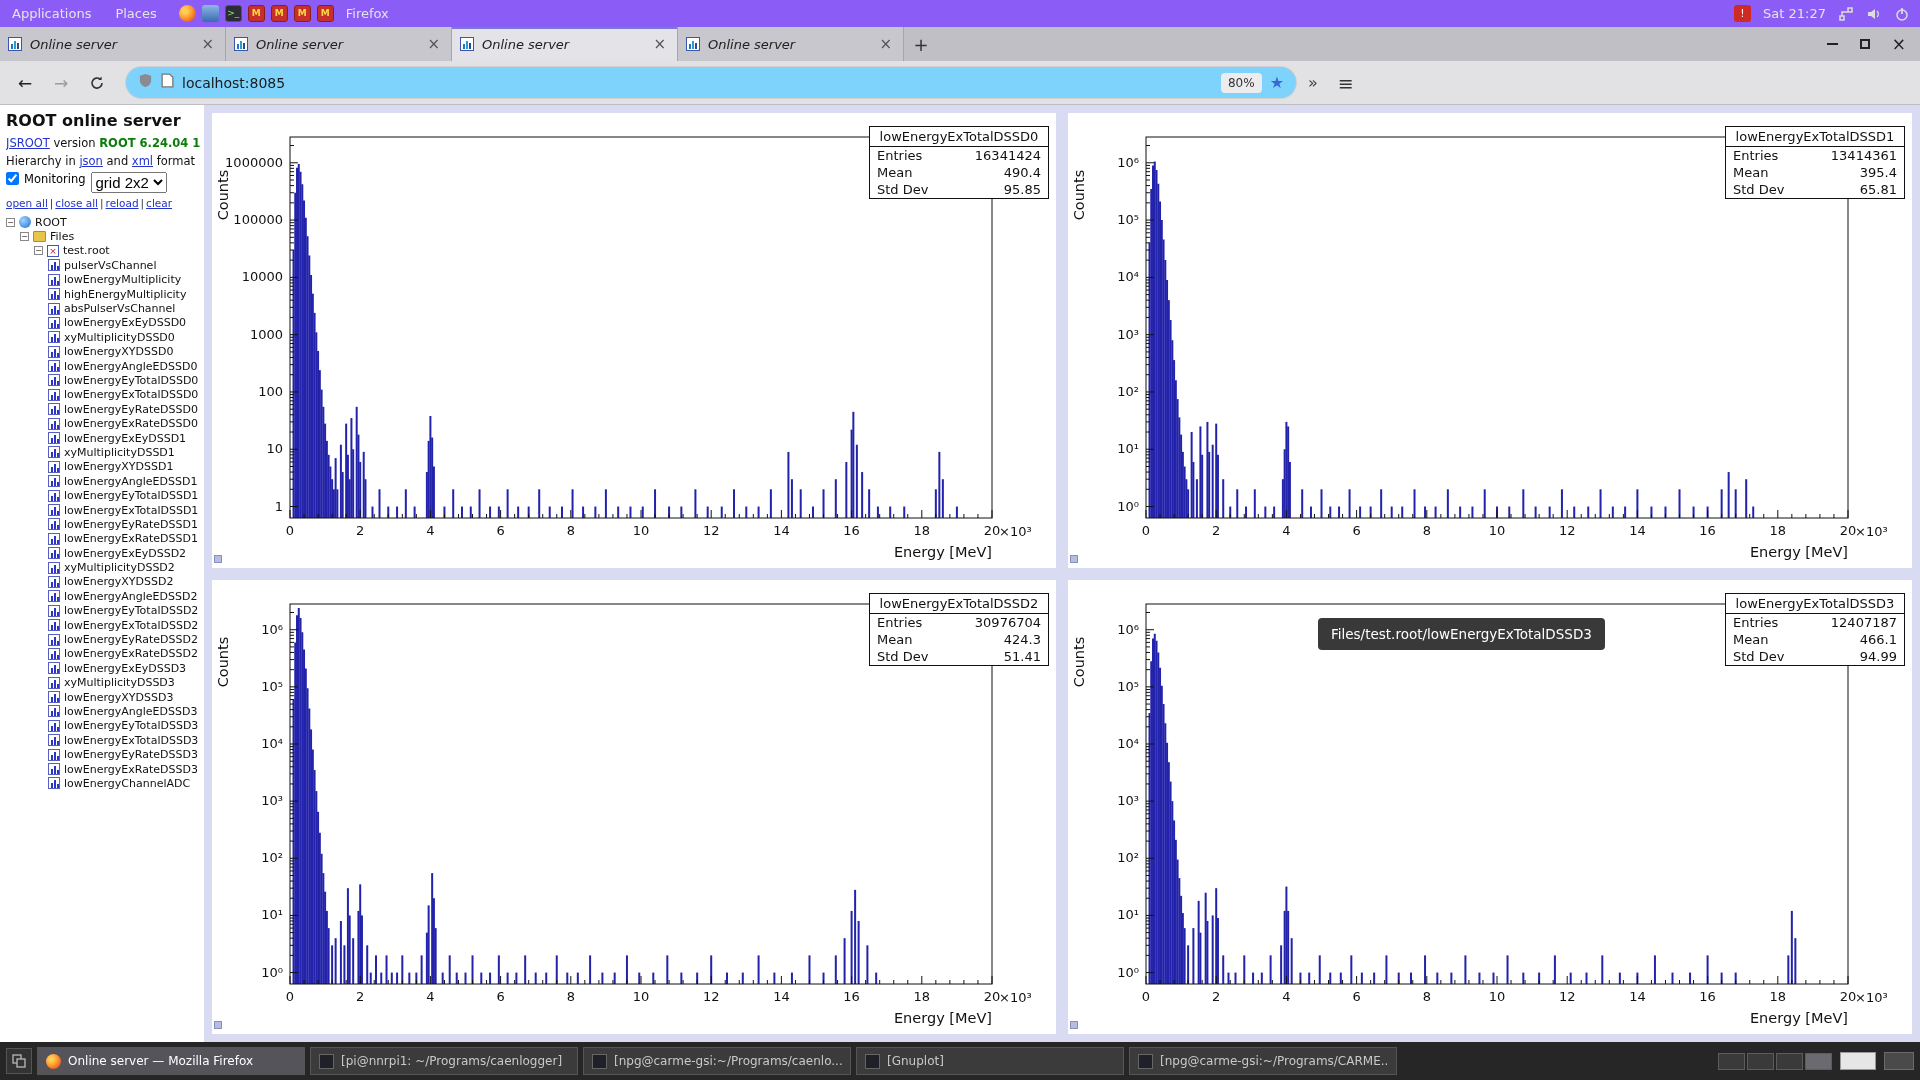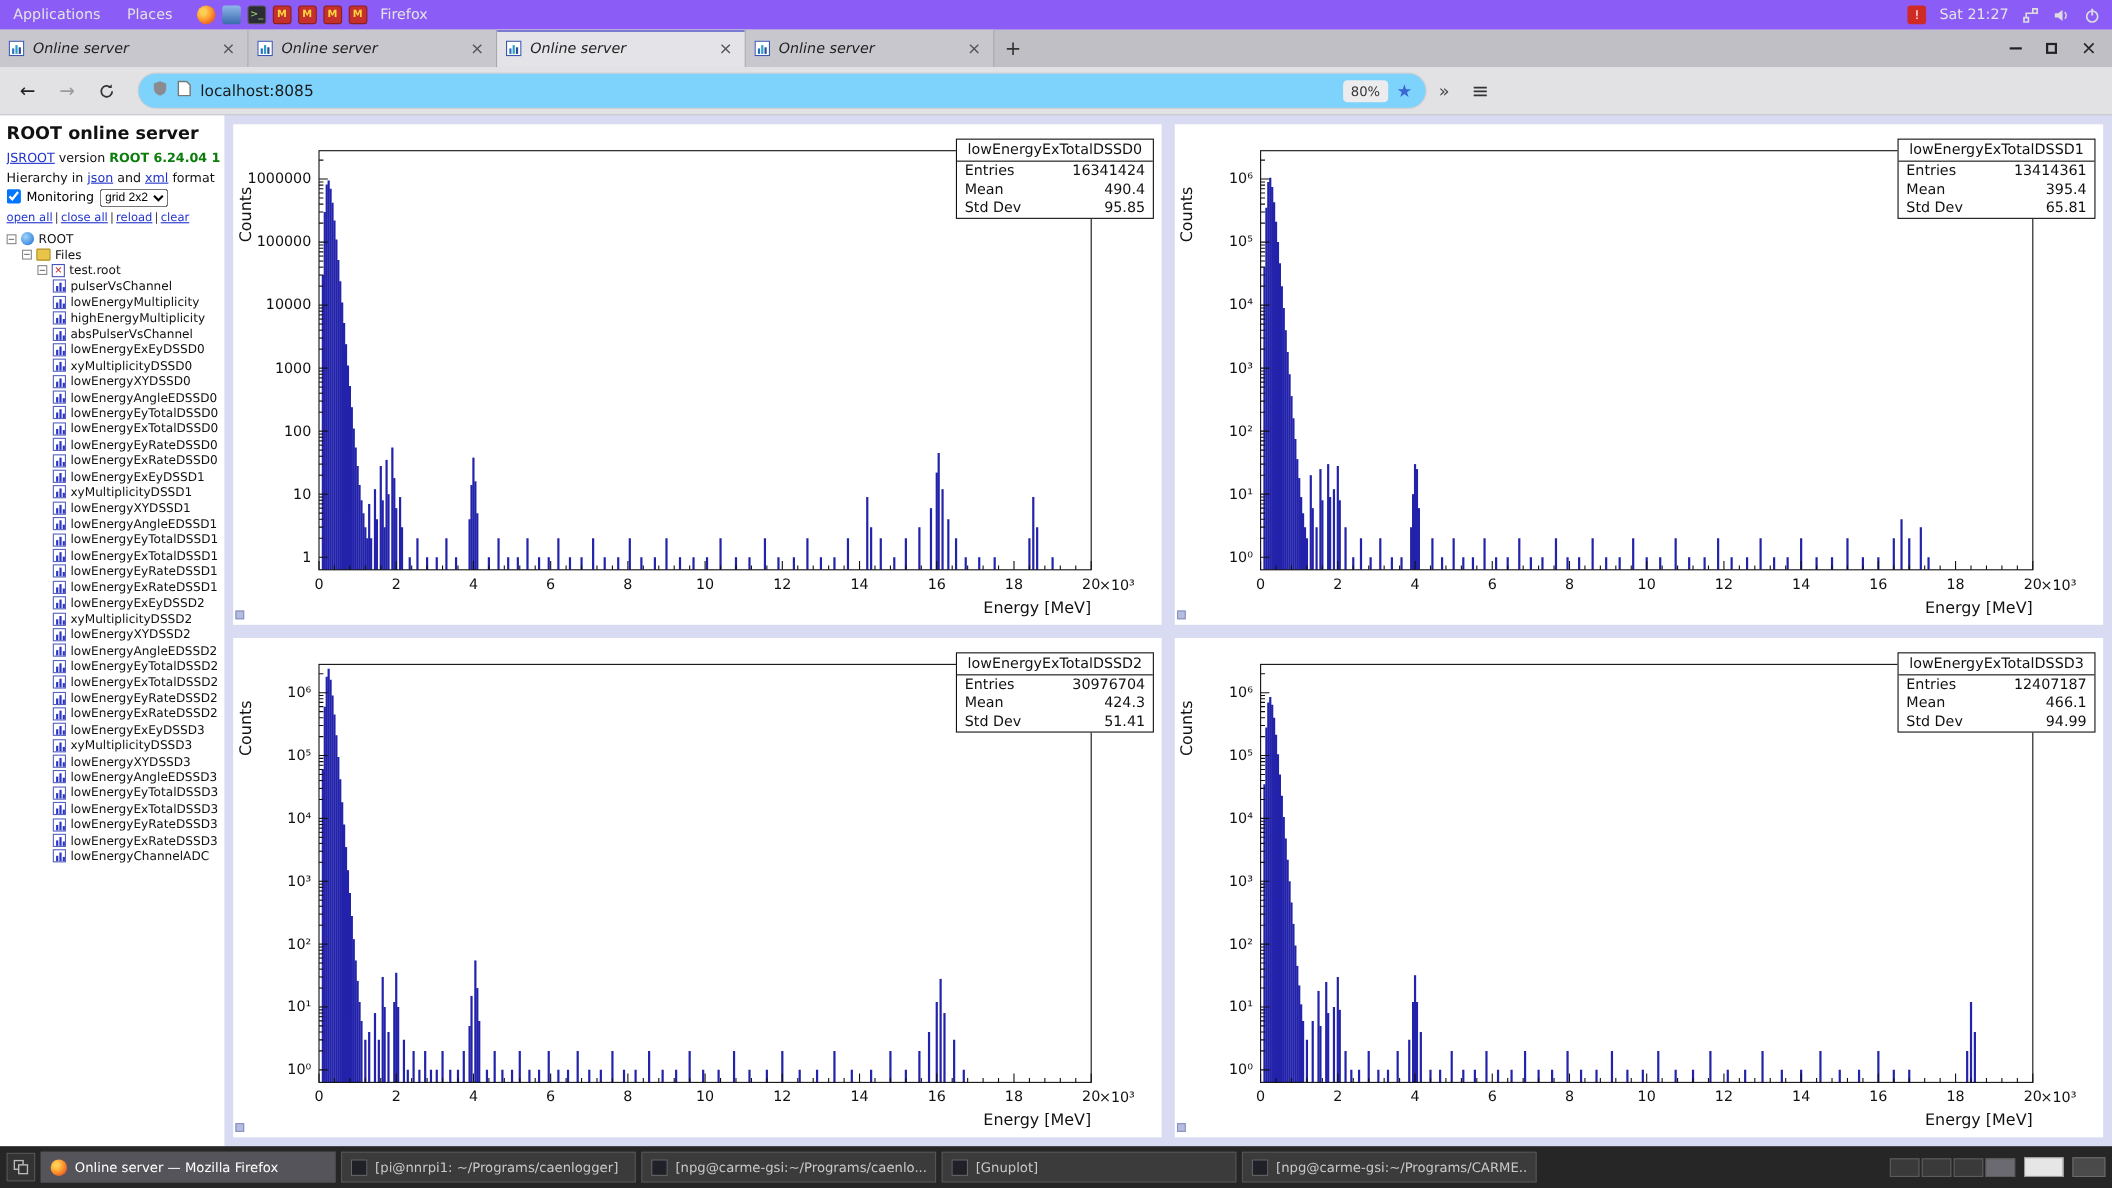--- a/index.html
+++ b/index.html
@@ -49,21 +49,21 @@
   .burger { color:#333; font-size:19px; padding:0 8px; }
 
   
   .content { flex:1 1 auto; display:flex; min-height:0; background:#d9dbf2; }
   .sidebar { flex:0 0 204px; background:#fff; padding:6px 4px 0 6px; overflow:hidden; font-size:12px; }
   .sb-title { font-size:16px; font-weight:bold; color:#111; margin-bottom:6px; }
   .sb-line { font-size:11.5px; color:#111; margin-bottom:4px; white-space:nowrap; overflow:hidden; }
   a.sb-link, .sb-link { color:#2233cc; text-decoration:underline; cursor:pointer; }
   .sb-ver { color:#0a7d0a; font-weight:bold; }
   .monitor-row { display:flex; align-items:flex-start; gap:5px; margin:4px 0; font-size:11.5px; }
-  .monitor-row select { font-size:11px; }
+  .monitor-row select { font-size:15px; }
   .links-row { font-size:10.5px; margin-bottom:6px; white-space:nowrap; }
   .links-row .sep { color:#333; margin:0 2px; }
   .tree-row { display:flex; align-items:center; gap:4px; height:14.4px; white-space:nowrap; cursor:pointer; }
   .tree-label { font-size:11px; color:#111; }
   .toggle { width:9px; height:9px; border:1px solid #888; font-size:8px; line-height:7px; text-align:center; color:#333; background:#fff; flex:0 0 auto; }
   .icon-globe { width:12px; height:12px; border-radius:50%; background:radial-gradient(circle at 35% 35%, #9fd4ff, #1c6fd0); flex:0 0 auto; }
   .icon-folder { width:13px; height:11px; background:#e8c44a; border:1px solid #b08f1e; border-radius:1px; flex:0 0 auto; }
   .icon-file-root { width:12px; height:12px; background:#fff; border:1px solid #4655b8; color:#cc2222; font-size:9px; line-height:10px; text-align:center; flex:0 0 auto; }
   .leaf-icon { width:12px; height:12px; border:1px solid #5560c0; flex:0 0 auto; background:
       linear-gradient(#2a35c8,#2a35c8) 2px 5px/2px 5px no-repeat,
@@ -1315,20 +1315,21 @@
               <div class="stats-row">
                 <span>Mean</span>
                 <span>466.1</span>
               </div>
               <div class="stats-row">
                 <span>Std Dev</span>
                 <span>94.99</span>
               </div>
             </div>
             <div class="pad-handle"></div>
+            <div class="plot-tooltip">Files/test.root/lowEnergyExTotalDSSD3</div>
           </div>
         </main>
     </div>
   </div>
 
   <div class="taskbar">
     <div class="show-desktop">
       <svg width="14" height="14" viewBox="0 0 14 14">
           <rect x="1" y="1" width="8" height="8" fill="none" stroke="#bbb" stroke-width="1.3"></rect>
           <rect x="5" y="5" width="8" height="8" fill="#333" stroke="#bbb" stroke-width="1.3"></rect>

